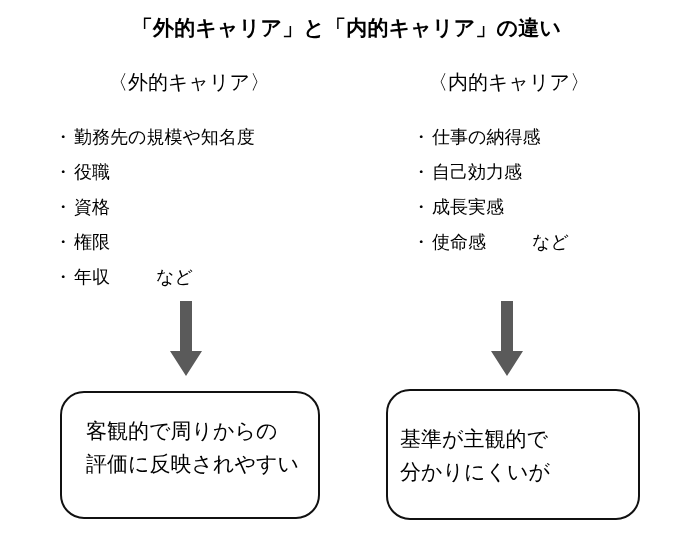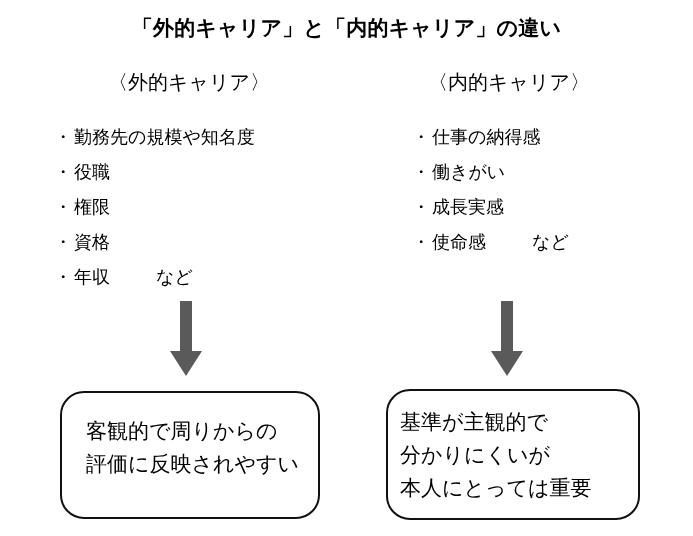--- a/index.html
+++ b/index.html
@@ -125,24 +125,24 @@
   <div class="col-heading left">〈外的キャリア〉</div>
 
   <ul class="bullet-list left">
     <li class="bullet-item">
       <span class="bullet-mark">・</span><span>勤務先の規模や知名度</span>
     </li>
     <li class="bullet-item">
       <span class="bullet-mark">・</span><span>役職</span>
     </li>
     <li class="bullet-item">
-      <span class="bullet-mark">・</span><span>権限</span>
+      <span class="bullet-mark">・</span><span>資格</span>
     </li>
     <li class="bullet-item">
-      <span class="bullet-mark">・</span><span>資格</span>
+      <span class="bullet-mark">・</span><span>権限</span>
     </li>
     <li class="bullet-item">
       <span class="bullet-mark">・</span><span>年収</span><span class="bullet-suffix">など</span>
     </li>
   </ul>
 
   <svg class="arrow left" viewBox="0 0 44 76">
     <polygon points="16,0 28,0 28,50 38,50 22,75 6,50 16,50" fill="#5a5a5a"></polygon>
   </svg>
 
@@ -151,33 +151,32 @@
     <div class="box-line">評価に反映されやすい</div>
   </div>
 
   <div class="col-heading right">〈内的キャリア〉</div>
 
   <ul class="bullet-list right">
     <li class="bullet-item">
       <span class="bullet-mark">・</span><span>仕事の納得感</span>
     </li>
     <li class="bullet-item">
-      <span class="bullet-mark">・</span><span>働きがい</span>
+      <span class="bullet-mark">・</span><span>自己効力感</span>
     </li>
     <li class="bullet-item">
       <span class="bullet-mark">・</span><span>成長実感</span>
     </li>
     <li class="bullet-item">
       <span class="bullet-mark">・</span><span>使命感</span><span class="bullet-suffix">など</span>
     </li>
   </ul>
 
   <svg class="arrow right" viewBox="0 0 44 76">
     <polygon points="16,0 28,0 28,50 38,50 22,75 6,50 16,50" fill="#5a5a5a"></polygon>
   </svg>
 
   <div class="result-box right">
     <div class="box-line">基準が主観的で</div>
     <div class="box-line">分かりにくいが</div>
-    <div class="box-line">本人にとっては重要</div>
   </div>
 
 </div>
 
 </body></html>

